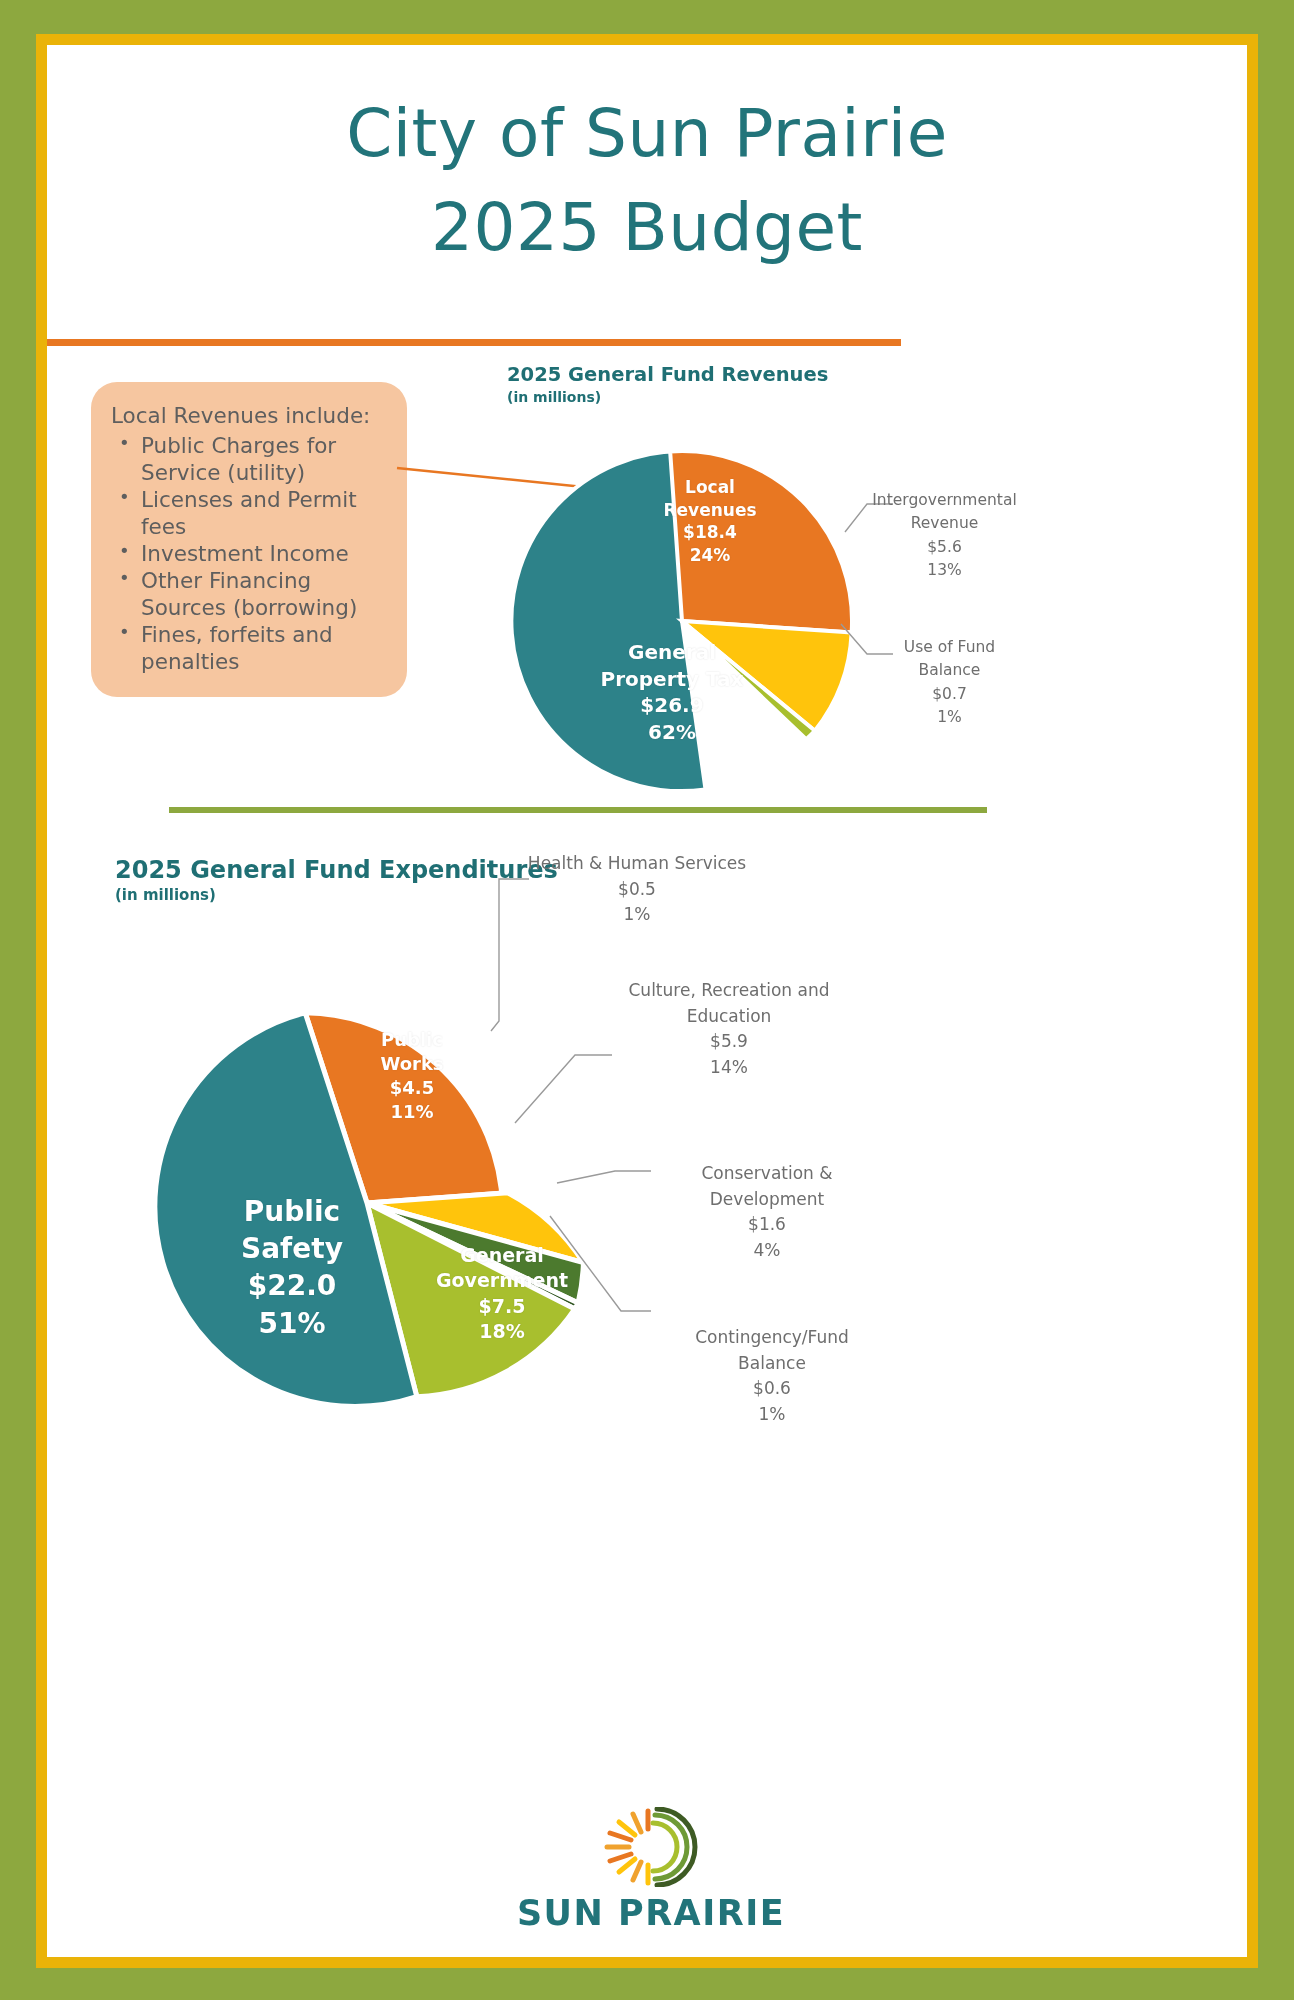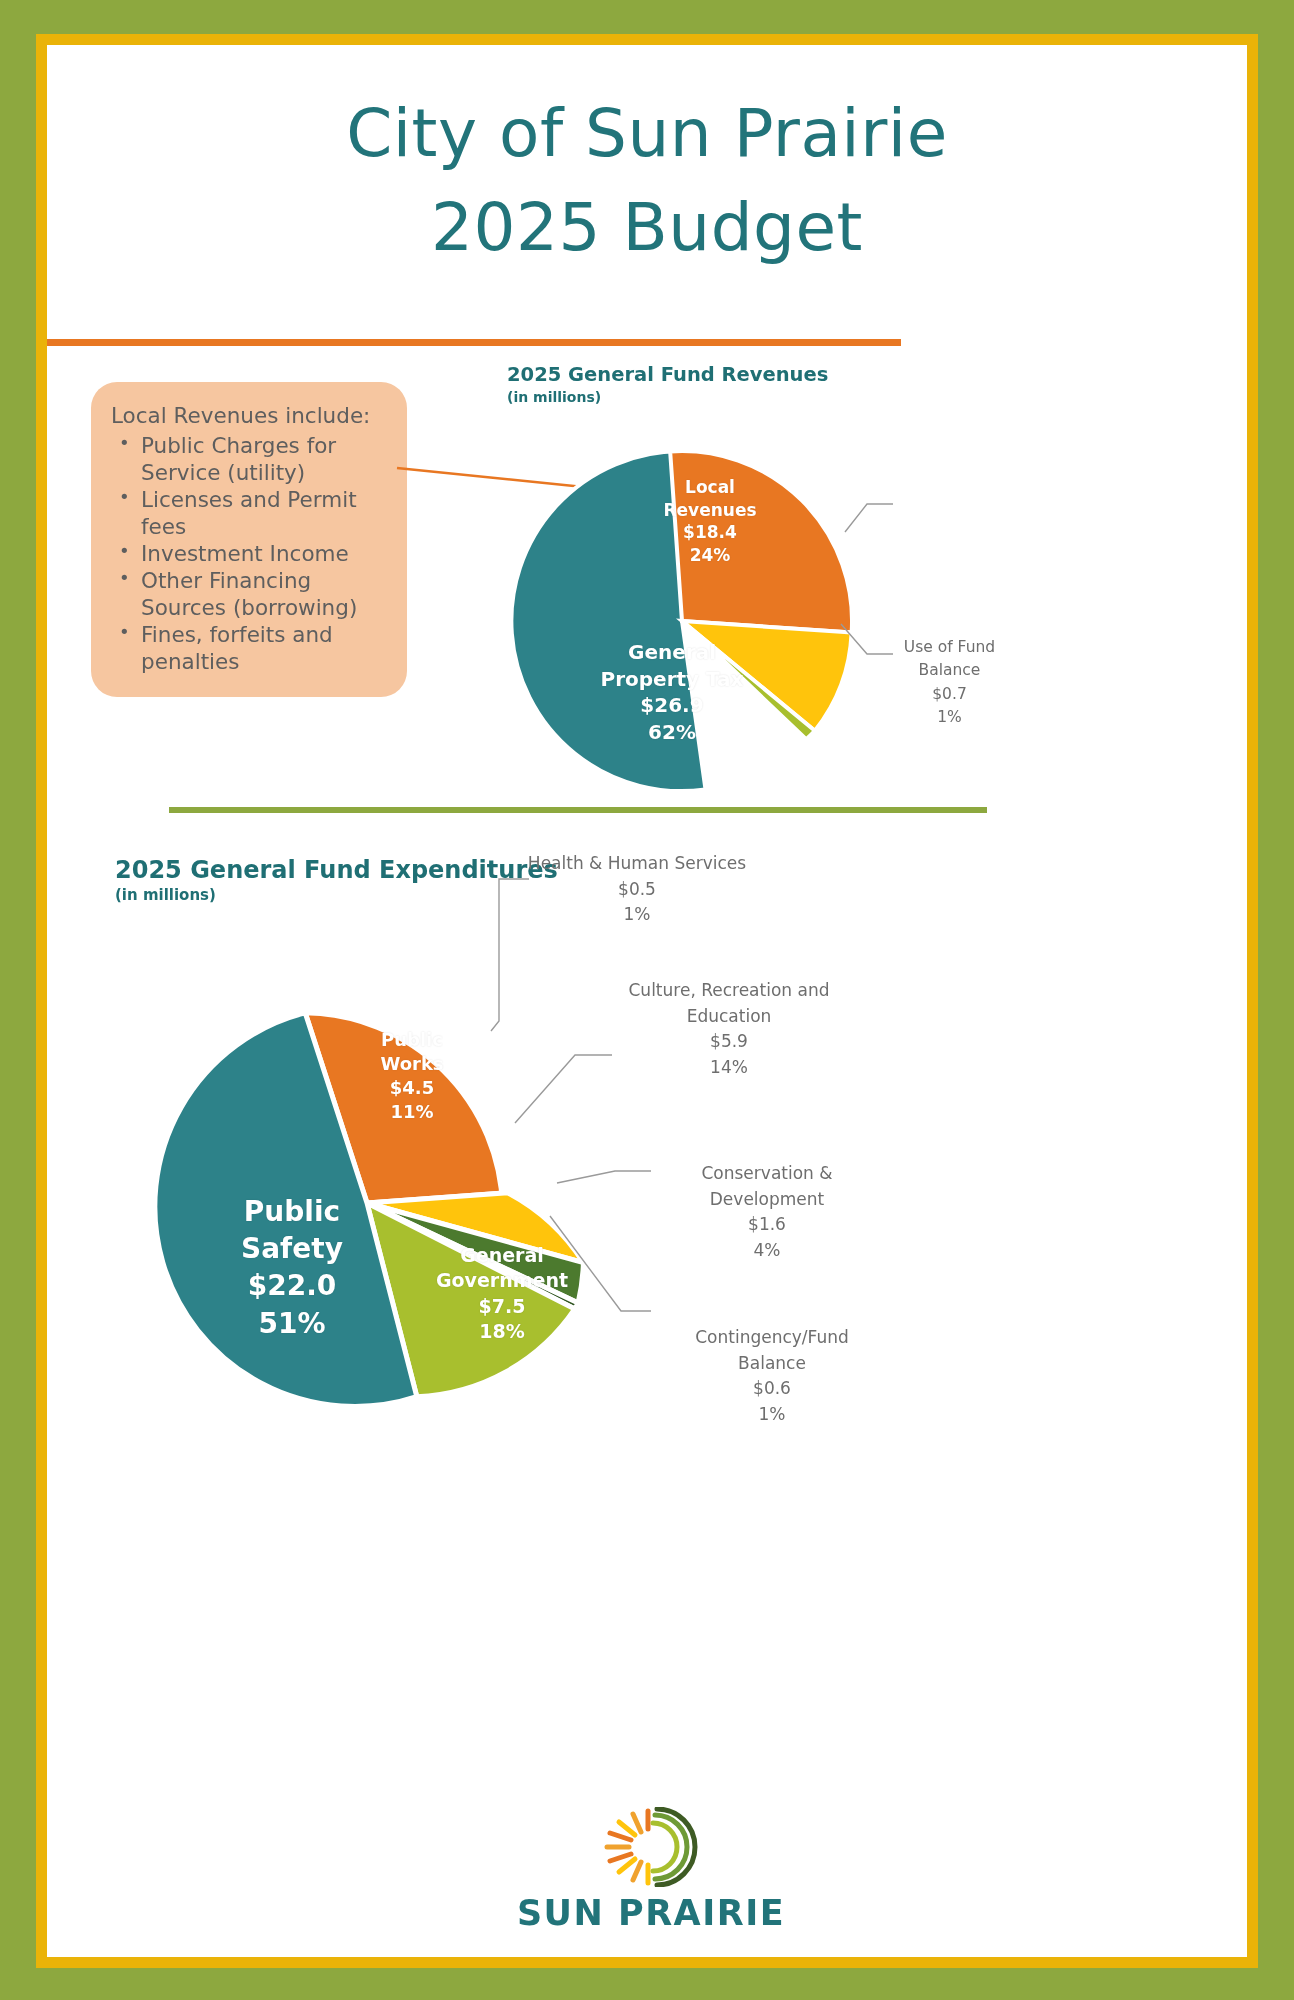--- a/index.html
+++ b/index.html
@@ -169,20 +169,26 @@
         <div>Property Tax</div>
         <div>$26.9</div>
         <div>62%</div>
       </div>
 
       <svg style="position:absolute;left:780px;top:150px;" width="70" height="190" viewBox="0 0 70 190">
         <polyline points="66,8 40,8 18,36" fill="none" stroke="#9A9A9A" stroke-width="1.4"></polyline>
         <polyline points="66,158 40,158 14,128" fill="none" stroke="#9A9A9A" stroke-width="1.4"></polyline>
       </svg>
 
+      <div class="out-label lbl-inter">
+        <div>Intergovernmental</div>
+        <div>Revenue</div>
+        <div>$5.6</div>
+        <div>13%</div>
+      </div>
 
       <div class="out-label lbl-usefund">
         <div>Use of Fund</div>
         <div>Balance</div>
         <div>$0.7</div>
         <div>1%</div>
       </div>
     </div>
 
     <div class="green-rule"></div>

